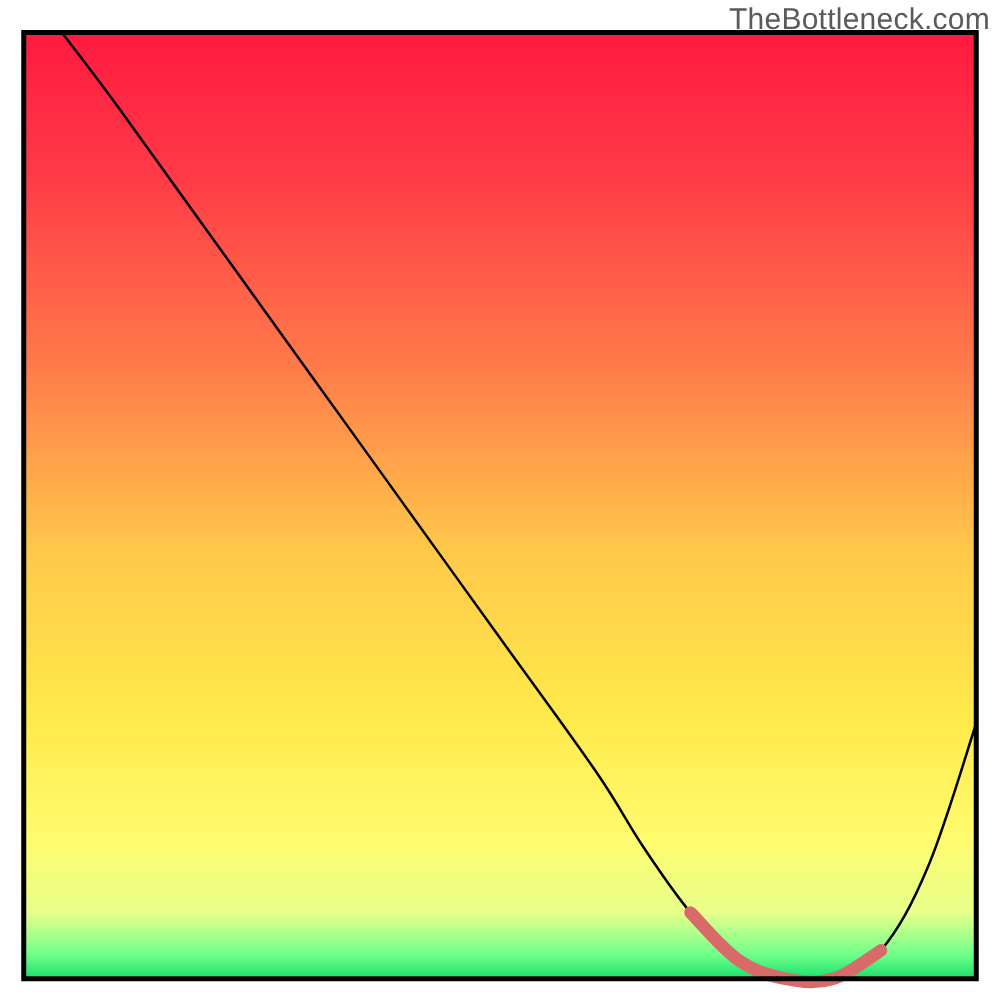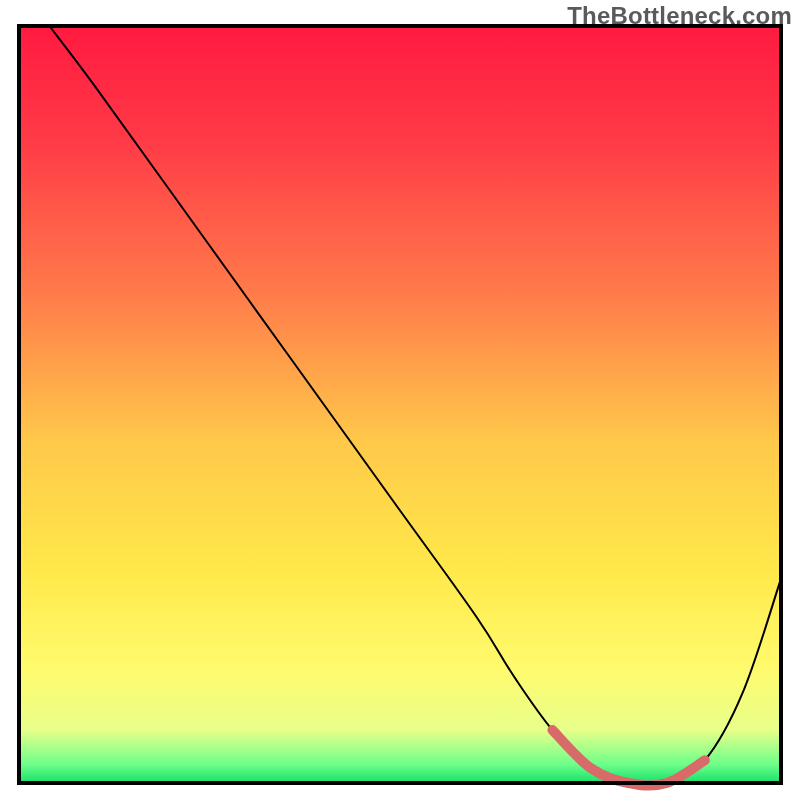--- a/index.html
+++ b/index.html
@@ -14,21 +14,21 @@
   .frame {
     position: relative;
     width: 800px;
     height: 800px;
   }
   .watermark {
     position: absolute;
     top: 2px;
     right: 8px;
     font-size: 24px;
-    font-weight: 700;
+    font-weight: 400;
     color: #5a5a5a;
     letter-spacing: 0.2px;
     z-index: 10;
   }
   svg {
     position: absolute;
     left: 0;
     top: 0;
   }
 </style>

